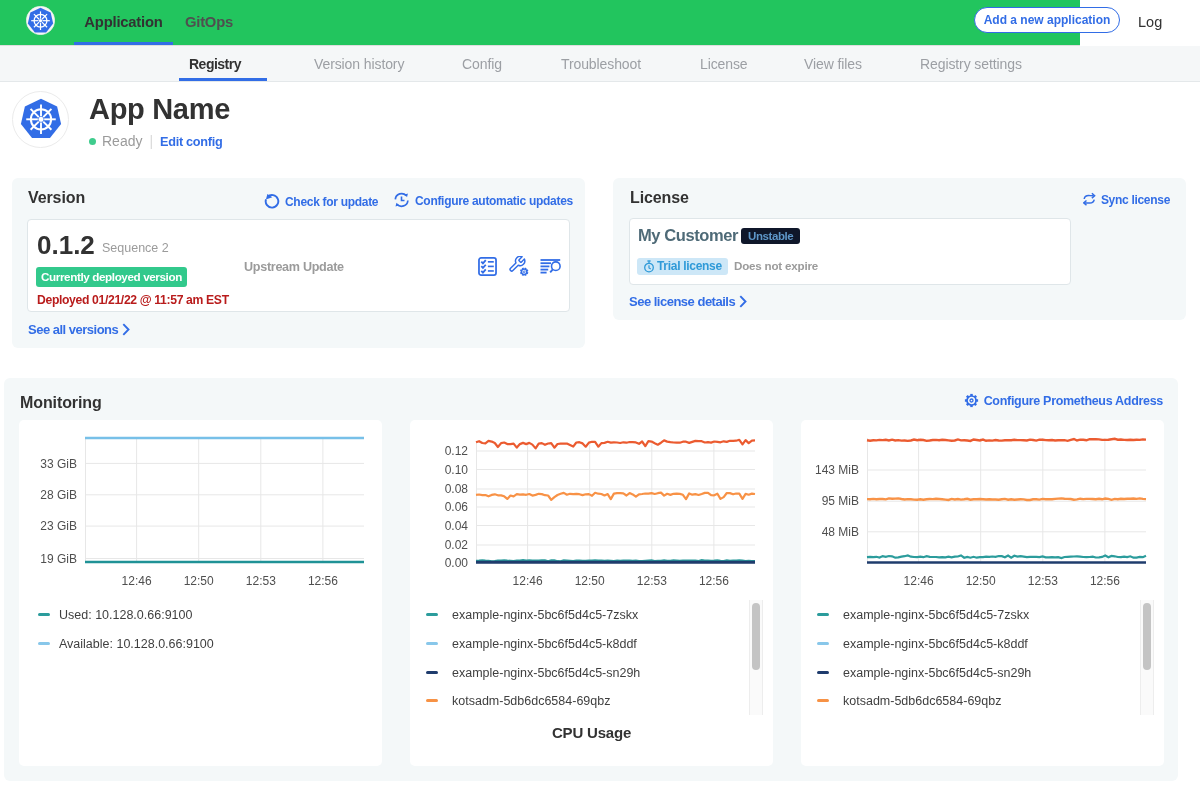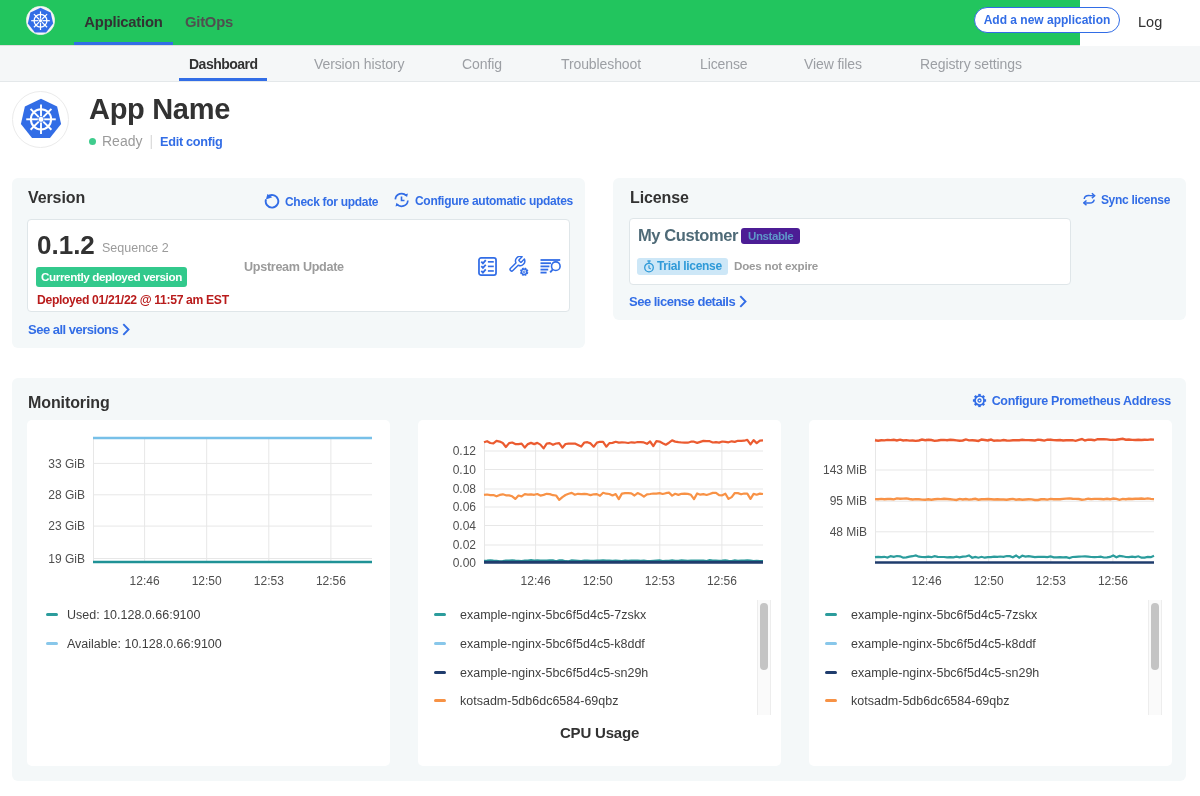--- a/index.html
+++ b/index.html
@@ -41,21 +41,21 @@
 #vnum { position:absolute; left:9px; top:10px; font-size:26px; font-weight:bold; color:#323232; }
 #vseq { position:absolute; left:74px; top:21px; font-size:12.5px; color:#9b9b9b; }
 #vbadge { position:absolute; left:8px; top:47px; height:20px; line-height:20px; padding:0 5px; background:#32c98c; border-radius:3px; color:#fff; font-size:11.7px; font-weight:bold; letter-spacing:-0.4px; }
 #vdeployed { position:absolute; left:9px; top:73px; font-size:12.2px; font-weight:bold; color:#b91c1c; letter-spacing:-0.35px; }
 #vupstream { position:absolute; left:216px; top:40px; font-size:12.6px; font-weight:bold; color:#9b9b9b; letter-spacing:-0.3px; }
 .vicons { position:absolute; top:36px; }
 .vicons svg { margin-left:7px; vertical-align:middle; }
 
 
 #custname { position:absolute; left:8px; top:7px; font-size:16.5px; font-weight:bold; color:#4e6a77; letter-spacing:-0.4px; }
-#unstable { position:absolute; left:111px; top:9px; height:16px; line-height:16px; padding:0 7px; background:#4c1d95; border-radius:3px; color:#5e97c9; font-size:11.5px; font-weight:bold; letter-spacing:-0.4px; }
+#unstable { position:absolute; left:111px; top:9px; height:16px; line-height:16px; padding:0 7px; background:#0f172a; border-radius:3px; color:#5e97c9; font-size:11.5px; font-weight:bold; letter-spacing:-0.4px; }
 #trialbadge { position:absolute; left:7px; top:39px; height:17px; line-height:17px; padding:0 6px 0 20px; background:#cde7f7; border-radius:3px; color:#2f9ad8; font-size:12px; font-weight:bold; letter-spacing:-0.3px; }
 #noexpire { position:absolute; left:104px; top:40px; font-size:11.6px; color:#9b9b9b; font-weight:bold; letter-spacing:-0.2px; }
 
 
 .chartcard { position:absolute; top:42px; width:363px; height:346px; background:#fff; border-radius:5px; }
 .chart-title { position:absolute; left:0; top:304px; width:100%; text-align:center; font-size:15px; font-weight:bold; color:#323232; letter-spacing:-0.2px; }
 .legend-item { position:absolute; font-size:12.5px; color:#3f3f3f; white-space:nowrap; }
 .legend-item .dash { position:absolute; left:-21px; top:5px; width:12px; height:3px; border-radius:2px; }
 .chartcard.wide .dash { left:-26px; }
 .scrolltrack { position:absolute; left:339px; top:180px; width:14px; height:115px; background:#fafafa; border-left:1px solid #ededed; border-right:1px solid #ededed; }
@@ -80,21 +80,21 @@
       <line x1="14.50" y1="16.70" x2="14.50" y2="24.00" stroke="#fff" stroke-width="1.2"></line>
       <line x1="13.09" y1="16.11" x2="7.92" y2="21.28" stroke="#fff" stroke-width="1.2"></line>
       <line x1="12.50" y1="14.70" x2="5.20" y2="14.70" stroke="#fff" stroke-width="1.2"></line>
       <line x1="13.09" y1="13.29" x2="7.92" y2="8.12" stroke="#fff" stroke-width="1.2"></line>
       <line x1="14.50" y1="12.70" x2="14.50" y2="5.40" stroke="#fff" stroke-width="1.2"></line>
       <line x1="15.91" y1="13.29" x2="21.08" y2="8.12" stroke="#fff" stroke-width="1.2"></line>
       <circle cx="14.5" cy="14.7" r="1.6" fill="#fff"></circle>
     </svg>
 
 <div id="subnav">
-  <span class="subtab active" style="left:189px;">Dashboard</span>
+  <span class="subtab active" style="left:189px;">Registry</span>
       <span class="subtab" style="left:314px;">Version history</span>
       <span class="subtab" style="left:462px;">Config</span>
       <span class="subtab" style="left:561px;">Troubleshoot</span>
       <span class="subtab" style="left:700px;">License</span>
       <span class="subtab" style="left:804px;">View files</span>
       <span class="subtab" style="left:920px;">Registry settings</span>
 </div>
 <div id="dashunder"></div>
 
 <div id="applogo"></div>
@@ -189,21 +189,21 @@
             <line x1="6" y1="1.2" x2="6" y2="3.2" stroke="#2f9ad8" stroke-width="1.3"></line>
             <path d="M6 5.2 V7.9 L7.8 8.9" fill="none" stroke="#2f9ad8" stroke-width="1.2"></path>
           </svg>Trial license</div>
     <div id="noexpire">Does not expire</div>
   </div>
   <div class="seelink" style="left:16px; top:116px;">See license details<span class="chev"><svg width="8" height="13" viewBox="0 0 8 13">
             <path d="M1.3 1.2 L6.5 6.5 L1.3 11.8" fill="none" stroke="#326de6" stroke-width="1.9"></path>
           </svg></span></div>
 </div>
 
-<div class="card" style="left:12px; top:378px; width:1174px; height:403px;">
+<div class="card" style="left:4px; top:378px; width:1174px; height:403px;">
   <div class="card-title" style="left:16px; top:16px;">Monitoring</div>
   <div class="toplink" style="right:15px; top:15px; font-size:12.5px;"><svg id="icon-gear" width="15" height="15" viewBox="0 0 15 15">
           <circle cx="7.5" cy="7.5" r="4.5" fill="none" stroke="#326de6" stroke-width="1.7"></circle>
           <circle cx="7.5" cy="7.5" r="1.5" fill="none" stroke="#326de6" stroke-width="1.3"></circle>
           <line x1="11.90" y1="7.50" x2="14.10" y2="7.50" stroke="#326de6" stroke-width="2.5"></line>
           <line x1="10.61" y1="10.61" x2="12.17" y2="12.17" stroke="#326de6" stroke-width="2.5"></line>
           <line x1="7.50" y1="11.90" x2="7.50" y2="14.10" stroke="#326de6" stroke-width="2.5"></line>
           <line x1="4.39" y1="10.61" x2="2.83" y2="12.17" stroke="#326de6" stroke-width="2.5"></line>
           <line x1="3.10" y1="7.50" x2="0.90" y2="7.50" stroke="#326de6" stroke-width="2.5"></line>
           <line x1="4.39" y1="4.39" x2="2.83" y2="2.83" stroke="#326de6" stroke-width="2.5"></line>

